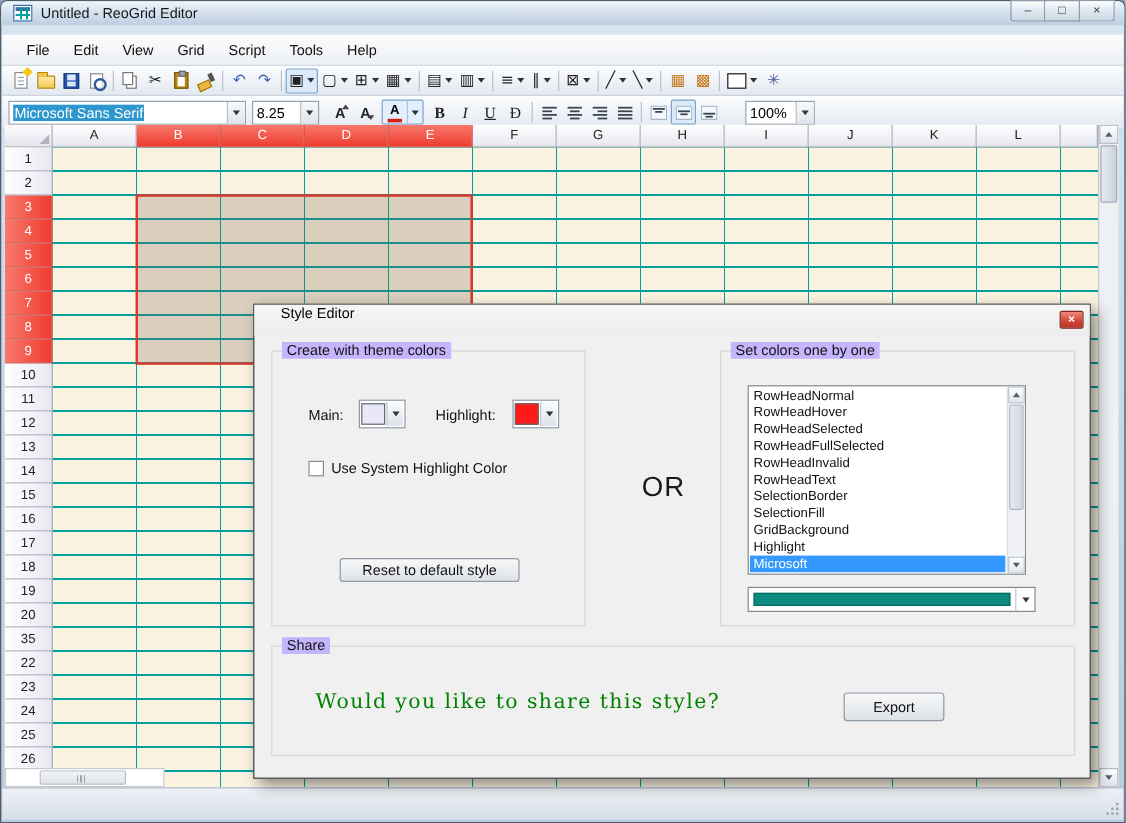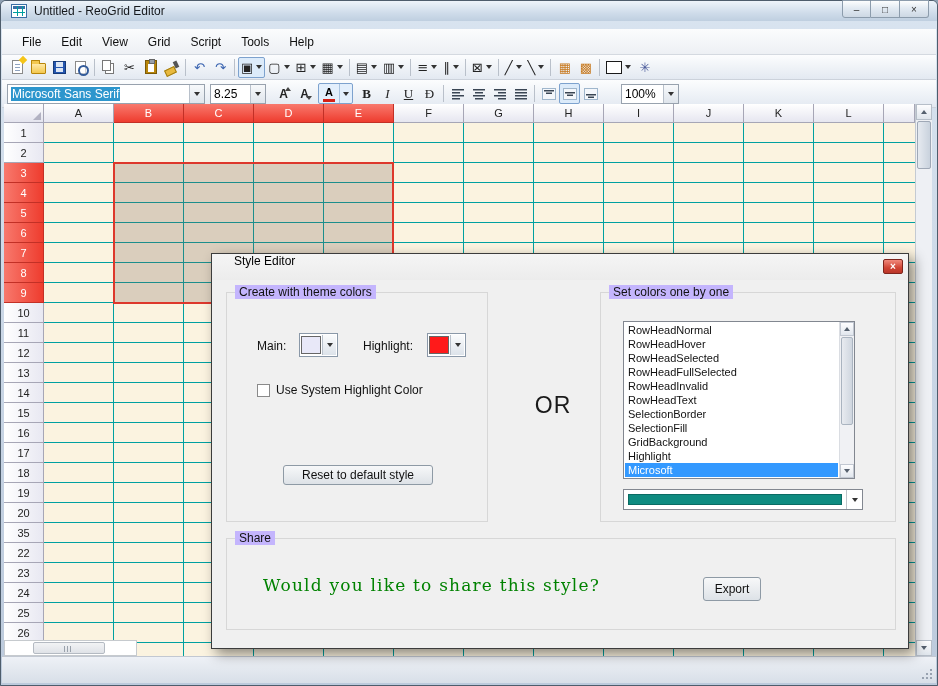--- a/index.html
+++ b/index.html
@@ -131,21 +131,21 @@
 .lsarrow.up{top:0}
 .lsarrow.down{bottom:0}
 .lsarrow.up::after{content:"";border-left:3px solid transparent;border-right:3px solid transparent;border-bottom:4px solid #55606e}
 .lsarrow.down::after{content:"";border-left:3px solid transparent;border-right:3px solid transparent;border-top:4px solid #55606e}
 .lsthumb{position:absolute;left:1px;right:1px;top:15px;height:88px;background:linear-gradient(to right,#e8ebf0,#cfd6df);border:1px solid #aab4c0;border-radius:2px}
 .color-combo{position:absolute;left:22px;top:196px;width:240px;height:21px;background:#fff;border:1px solid #828790;display:flex;align-items:center}
 .color-bar{flex:1;height:11px;margin:0 4px;border:1px solid #0a6b63}
 .cc-arrow{width:16px;align-self:stretch;border-left:1px solid #c0c4ca;display:flex;align-items:center;justify-content:center}
 .cc-arrow::after{content:"";border-left:3px solid transparent;border-right:3px solid transparent;border-top:4px solid #333}
 .share-text{position:absolute;left:36px;top:36px;font-size:17px;letter-spacing:1.2px;color:#008200;font-family:"DejaVu Serif",serif}
-.btn.export{left:476px;top:38px;width:58px;height:24px}
+.btn.export{left:476px;top:38px;width:84px;height:24px}
 .alicon{display:block}
 </style>
 </head>
 <body>
 
 <div class="window">
 
   <div class="titlebar">
     <div class="app-icon"></div>
     <span class="title-text">Untitled - ReoGrid Editor</span>

